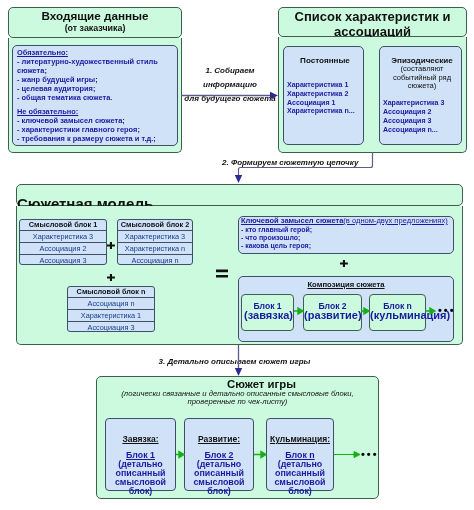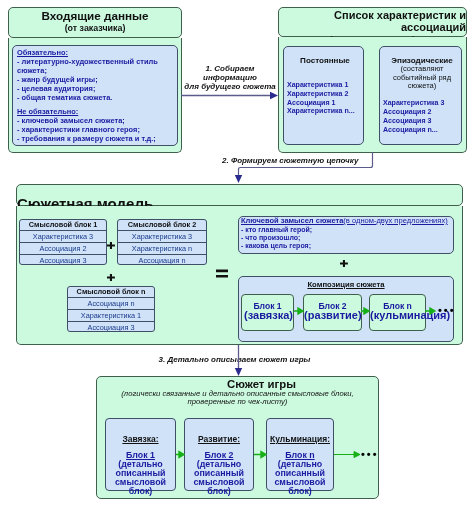--- a/index.html
+++ b/index.html
@@ -13,42 +13,42 @@
   #in-head{left:8px;top:7px;width:174px;height:31px;}
   #in-title{font-size:11.7px;font-weight:bold;color:#111;text-align:center;margin-top:1px;line-height:13px;}
   #in-sub{font-size:8.9px;font-weight:bold;color:#111;text-align:center;margin-top:1px;line-height:10px;}
   #in-body{left:8px;top:38px;width:174px;height:115px;border-top:none;border-radius:0 0 5px 5px;}
   #in-list{left:12px;top:45px;width:166px;height:101px;padding:3px 4px;}
   .lbl{font-size:7.45px;font-weight:bold;color:#1a1aa0;text-decoration:underline;line-height:8.9px;}
   .li{font-size:7.45px;font-weight:bold;color:#1a1aa0;line-height:8.9px;}
 
   
   #fe-head{left:278px;top:7px;width:189px;height:30px;}
-  #fe-title{font-size:11px;font-weight:bold;color:#111;text-align:right;margin-top:1px;letter-spacing:0px;}
+  #fe-title{font-size:13px;font-weight:bold;color:#111;text-align:center;margin-top:1px;letter-spacing:0px;}
   #fe-sub{font-size:7.8px;font-weight:bold;color:#111;text-align:center;margin-top:1px;}
   #fe-body{left:278px;top:37px;width:189px;height:116px;border-top:none;border-radius:0 0 5px 5px;}
   .fe-col{top:46px;width:81px;height:99px;padding:9px 0px 4px 3px;}
   #fe-col0{left:283px;}
   #fe-col1{left:379px;width:83px;}
   .fe-ct{font-size:8.1px;font-weight:bold;color:#111;text-align:center;}
   .fe-cn{font-size:7.55px;color:#111;text-align:center;line-height:8.7px;white-space:pre;}
 
   
-  .steptxt{font-size:8.0px;font-weight:bold;font-style:italic;color:#111;text-align:center;line-height:9px;white-space:pre-line;background:#fff;}
+  .steptxt{font-size:8.0px;font-weight:bold;font-style:italic;color:#111;text-align:center;line-height:14px;white-space:pre-line;background:#fff;}
 
   
   #mo-head{left:16px;top:184px;width:447px;height:22px;}
   #mo-title{font-size:15px;font-weight:bold;color:#111;text-align:left;margin-top:12px;line-height:13px;}
   #mo-body{left:16px;top:206px;width:447px;height:139px;border-top:none;border-radius:0 0 5px 5px;}
   .sblock{border:1px solid #3f4f66;border-radius:3px;box-sizing:border-box;overflow:hidden;background:#cfe2f8;}
   .sb-h{font-size:7.3px;font-weight:bold;color:#111;text-align:center;border-bottom:1px solid #3f4f66;box-sizing:border-box;height:11px;line-height:10px;}
   .sb-r{font-size:7.3px;color:#1a3a8c;text-align:center;border-bottom:1px solid #3f4f66;box-sizing:border-box;height:12px;line-height:11px;}
   .sb-r.last{border-bottom:none;height:11px;line-height:11px;}
   #sb0{left:19px;top:219px;width:88px;height:46px;}
-  #sb1{left:117px;top:219px;width:90px;height:46px;}
+  #sb1{left:117px;top:219px;width:76px;height:46px;}
   #sb2{left:67px;top:286px;width:88px;height:46px;}
   .plus{font-size:13.5px;font-weight:bold;color:#111;line-height:13px;}
   #plus1{left:107px;top:240px;width:9px;height:9px;}
   #plus2{left:107px;top:272px;width:9px;height:9px;}
   #eq{left:216px;top:265px;width:13px;height:10px;}
   #plus3{left:340px;top:258px;width:9px;height:9px;}
 
   #idea{left:238px;top:216px;width:216px;height:38px;padding:0px 2px;}
   #idea-t{font-size:7.5px;font-weight:bold;color:#1a1aa0;text-decoration:underline;}
   #idea-n{font-size:7.55px;color:#1a1aa0;text-decoration:underline;font-weight:normal;}

